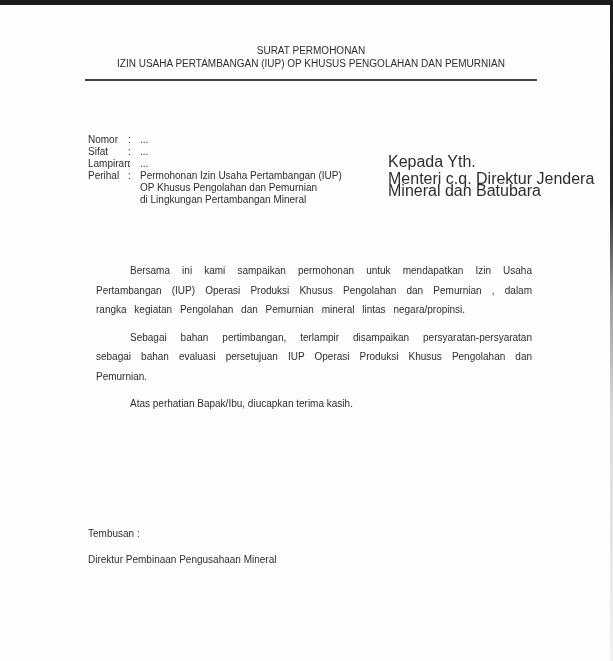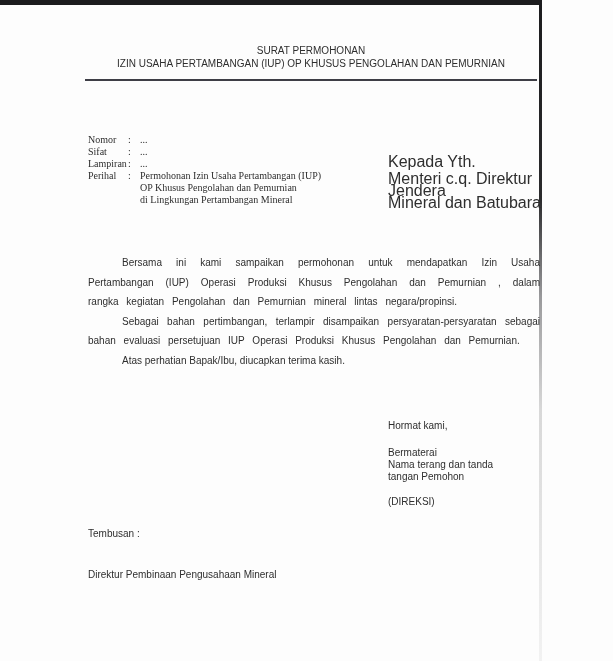--- a/index.html
+++ b/index.html
@@ -4,21 +4,21 @@
 <style>
   html, body { margin: 0; padding: 0; }
   body {
     width: 613px; height: 661px;
     font-family: "Liberation Sans", "DejaVu Sans", sans-serif;
     background: var(--page-bg, #fdfdfd);
     color: var(--text, #2e2e2e);
   }
   .page {
     position: relative;
-    width: 542px; height: 661px;
+    width: 613px; height: 661px;
     overflow: hidden;
     background: var(--page-bg, #fdfdfd);
   }
   .top-bar {
     position: absolute; top: 0; left: 0; right: 0; height: 5px;
     background: var(--edge, #1c1c1e);
   }
   .right-edge {
     position: absolute; top: 0; right: 0; width: 3px; height: 100%;
     background: linear-gradient(to bottom,
@@ -30,47 +30,47 @@
   }
   .kop { margin-top: 9px; }
   .rule {
     margin-top: 9px; height: 0;
     border: 0; border-top: 2px solid var(--rule, #3e3e46);
     width: 100%;
   }
   .meta {
     position: absolute; left: 88px; top: 134px;
     display: grid; grid-template-columns: 40px 12px auto;
-    font-size: 10px; line-height: 12px; font-family: Liberation Serif, serif;
+    font-size: 10px; line-height: 12px;
   }
   .meta > div { white-space: nowrap; }
   .recipient {
     position: absolute; left: 388px; top: 156px;
     font-size: 16px; line-height: 12px;
   }
   .recipient-name { margin-top: 5px; }
   .letter-body {
     position: absolute; left: 88px; top: 253px; width: 452px;
     font-size: 10px; line-height: 19.5px;
   }
   .letter-body p {
-    margin: 0; text-indent: 34px; text-align: justify;
+    margin: 8px; text-indent: 34px; text-align: justify;
   }
   .letter-body p.wide { word-spacing: 5px; }
   .signature {
     position: absolute; left: 388px; top: 420px;
     font-size: 10px; line-height: 12px;
   }
   .sig-notes { margin-top: 15px; }
   .sig-name { margin-top: 13px; }
   .cc {
     position: absolute; left: 88px; top: 528px;
     font-size: 10px; line-height: 12px;
   }
-  .cc-recipient { margin-top: 29px; }
+  .cc-recipient { margin-top: 14px; }
 </style>
 </head>
 <body>
 
 <div class="page">
   <div class="top-bar"></div>
   <div class="right-edge"></div>
 
   <div class="header">
     <div>SURAT PERMOHONAN</div>
@@ -107,27 +107,18 @@
       <div>Mineral dan Batubara</div>
     </div>
   </div>
 
   <div class="letter-body">
     <p class="wide">Bersama ini kami sampaikan permohonan untuk mendapatkan Izin Usaha Pertambangan (IUP) Operasi Produksi Khusus Pengolahan dan Pemurnian , dalam rangka kegiatan Pengolahan dan Pemurnian mineral lintas negara/propinsi.</p>
     <p class="wide">Sebagai bahan pertimbangan, terlampir disampaikan persyaratan-persyaratan sebagai bahan evaluasi persetujuan IUP Operasi Produksi Khusus Pengolahan dan Pemurnian.</p>
     <p>Atas perhatian Bapak/Ibu, diucapkan terima kasih.</p>
   </div>
 
-  <div class="signature">
-    <div>Hormat kami,</div>
-    <div class="sig-notes">
-      <div>Bermaterai</div>
-      <div>Nama terang dan tanda</div>
-      <div>tangan Pemohon</div>
-    </div>
-    <div class="sig-name">(DIREKSI)</div>
-  </div>
 
   <div class="cc">
     <div>Tembusan :</div>
     <div class="cc-recipient">Direktur Pembinaan Pengusahaan Mineral</div>
   </div>
 </div>
 
 </body></html>

